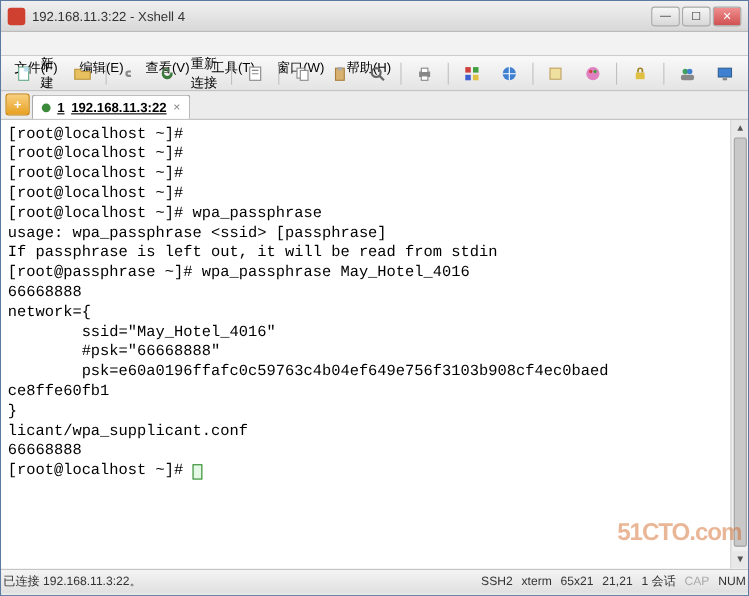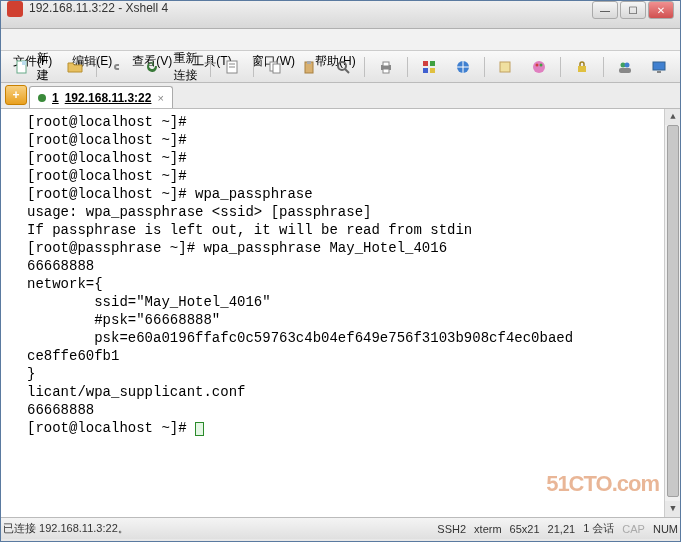--- a/index.html
+++ b/index.html
@@ -10,20 +10,21 @@
     width: 681px;
     height: 542px;
     overflow: hidden;
     position: relative;
     border: 1px solid #5a7aa0;
   }
   .titlebar {
     height: 28px;
     background: linear-gradient(#f0f0f0, #d8d8d8);
     display: flex;
+    align-items: center;
     padding: 0 6px;
     border-bottom: 1px solid #b0b0b0;
   }
   .titlebar .app-icon {
     width: 16px; height: 16px;
     background: #d04030;
     border-radius: 3px;
     margin-right: 6px;
   }
   .titlebar .title { flex: 1; color: #333; }
@@ -102,21 +103,21 @@
     height: 408px;
     background: #fff;
     font-family: "Courier New", monospace;
     font-size: 14px;
     line-height: 18px;
     padding: 4px 6px;
     overflow: hidden;
     position: relative;
     color: #000;
   }
-  .terminal .line { white-space: pre; margin-left: 20px; }
+  .terminal .line { white-space: pre; }
   .cursor {
     display:inline-block;
     width:9px; height:14px;
     border:1px solid #2a8a2a;
     background: rgba(80,200,80,0.15);
     vertical-align: text-bottom;
   }
   .statusbar {
     height: 22px;
     background: linear-gradient(#f4f4f4,#e0e0e0);
@@ -124,21 +125,21 @@
     display:flex;
     align-items:center;
     font-size:11px;
     color:#333;
     padding: 0 2px;
     gap: 8px;
   }
   .statusbar .sp { flex:1; }
   .watermark {
     position:absolute;
-    right: 21px; bottom: 24px;
+    right: 6px; bottom: 24px;
     font-family: Arial, sans-serif;
     text-align: right;
     opacity: 0.45;
     pointer-events:none;
   }
   .watermark .big { font-size:22px; font-weight:bold; color:#d0601a; letter-spacing:-1px; }
   .watermark .small { font-size:10px; color:#666; }
   .scroll-track {
     position:absolute; right:0; top:0; width:16px; height:100%;
     background:#f0f0f0; border-left:1px solid #ccc;

